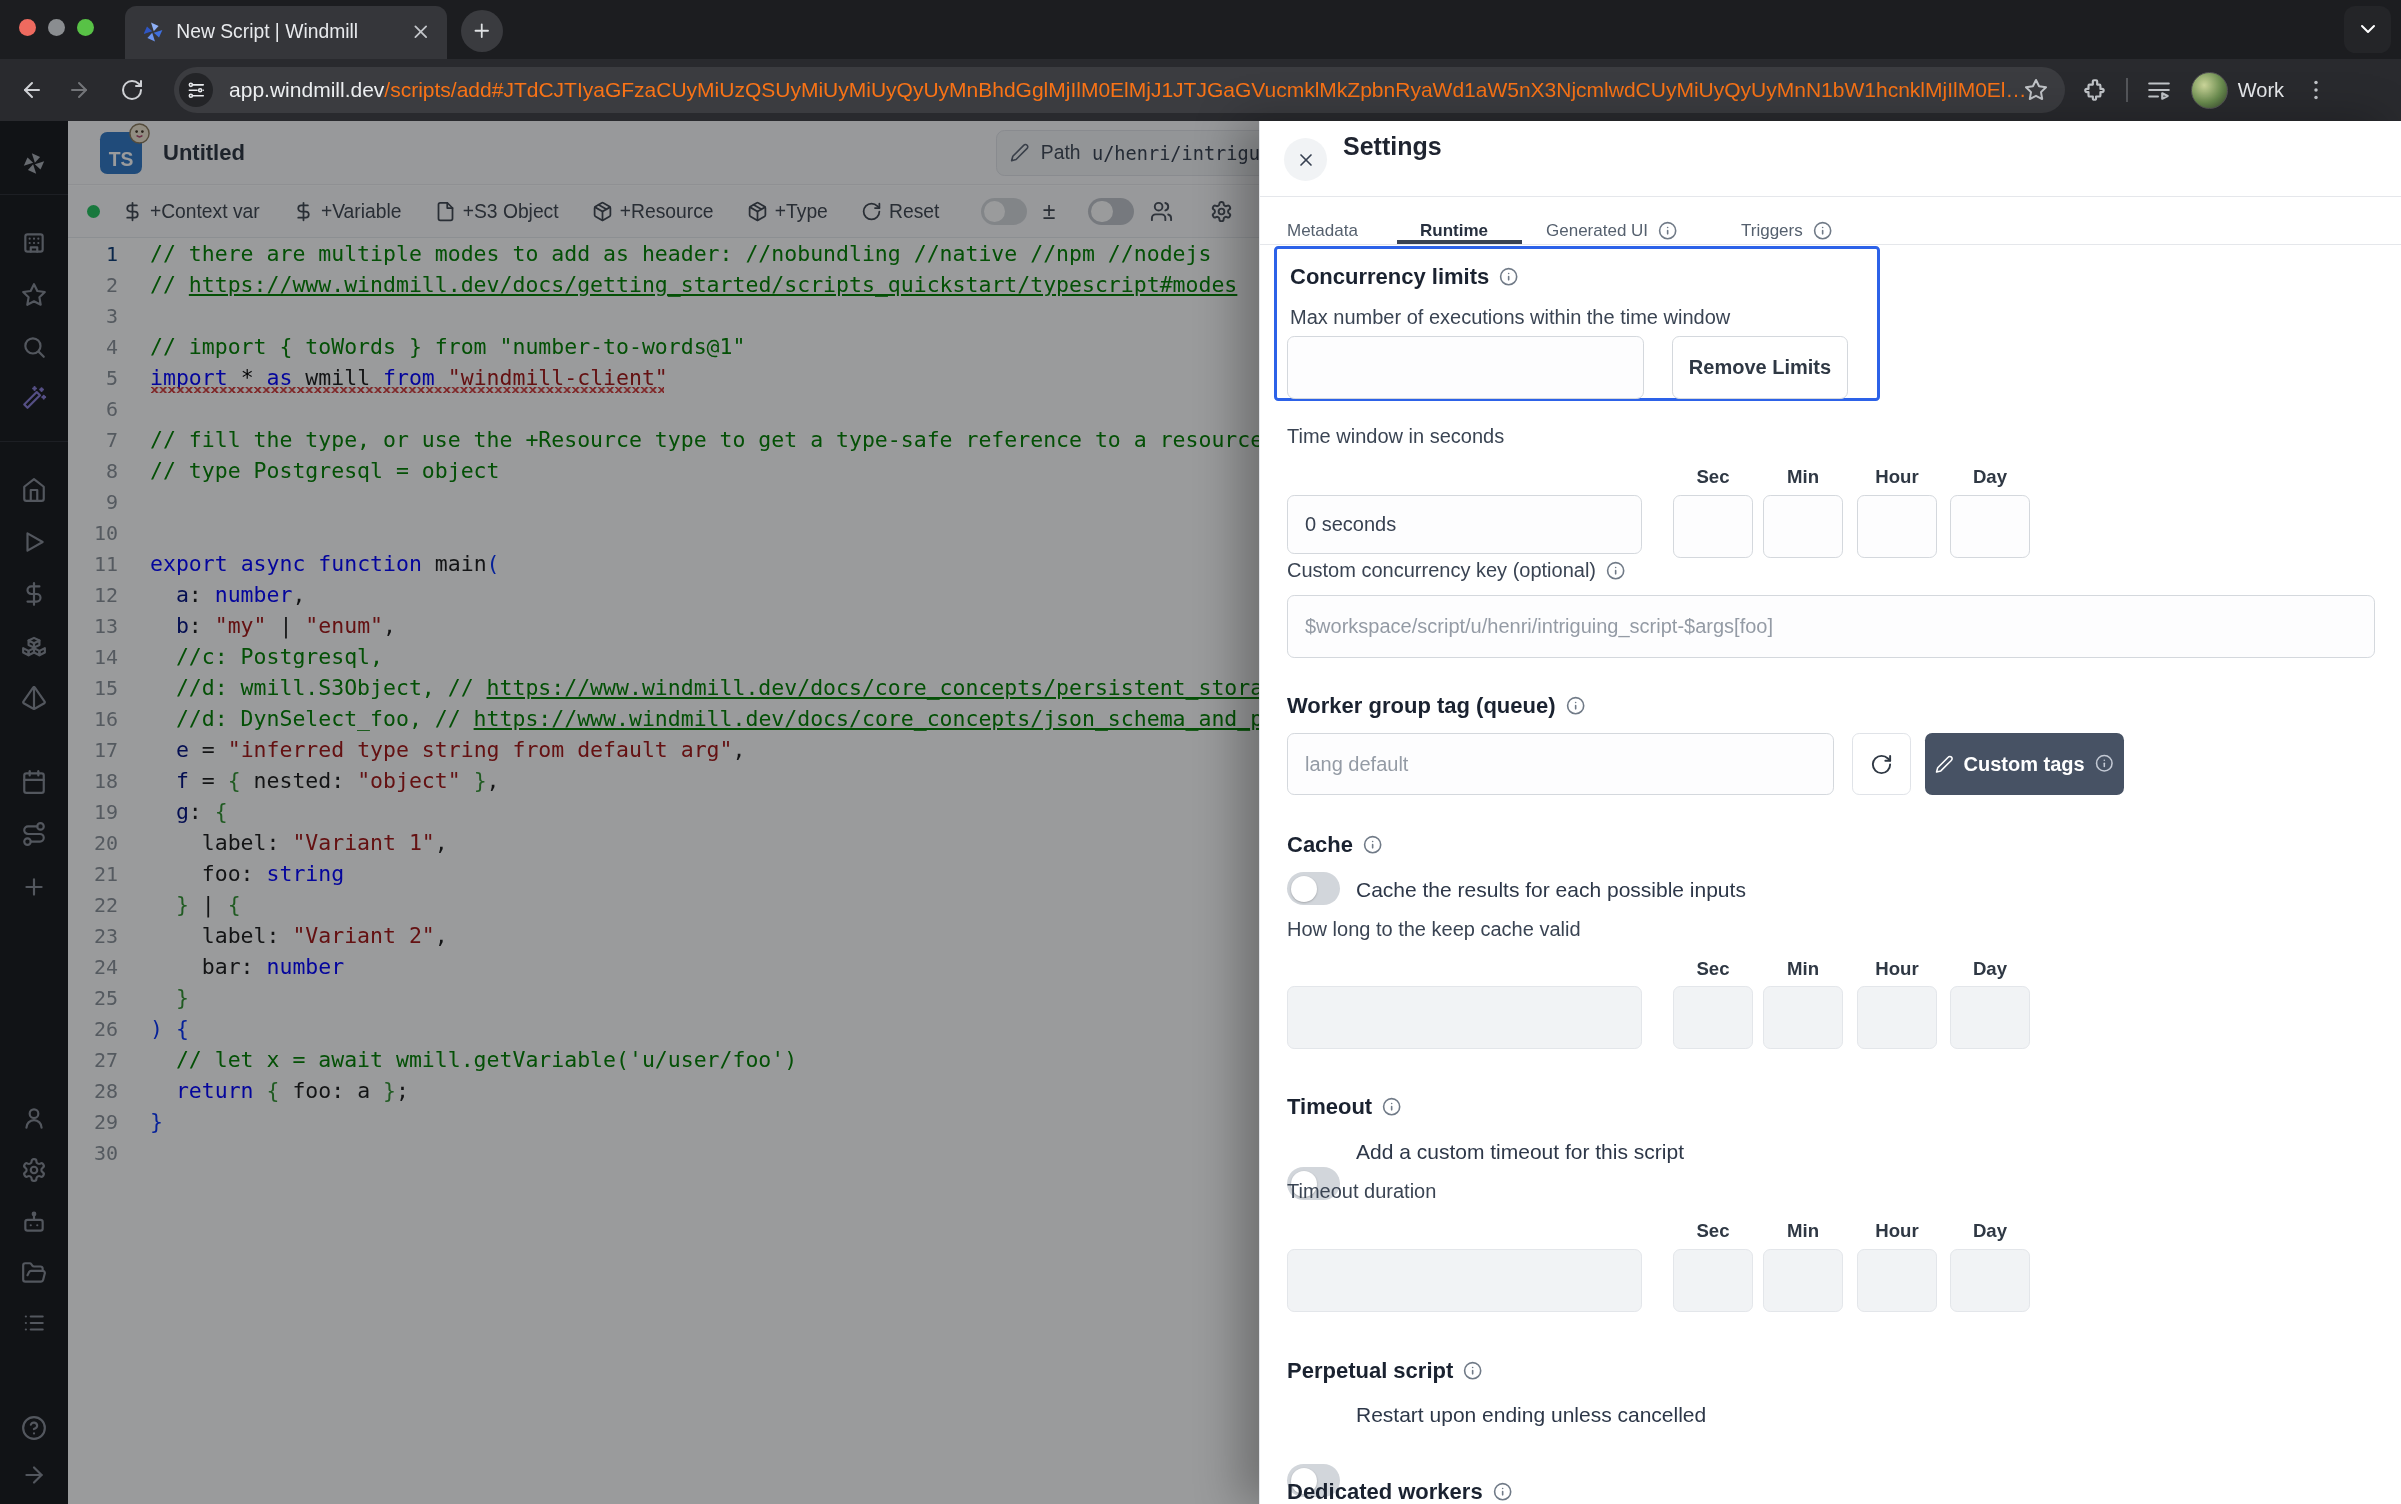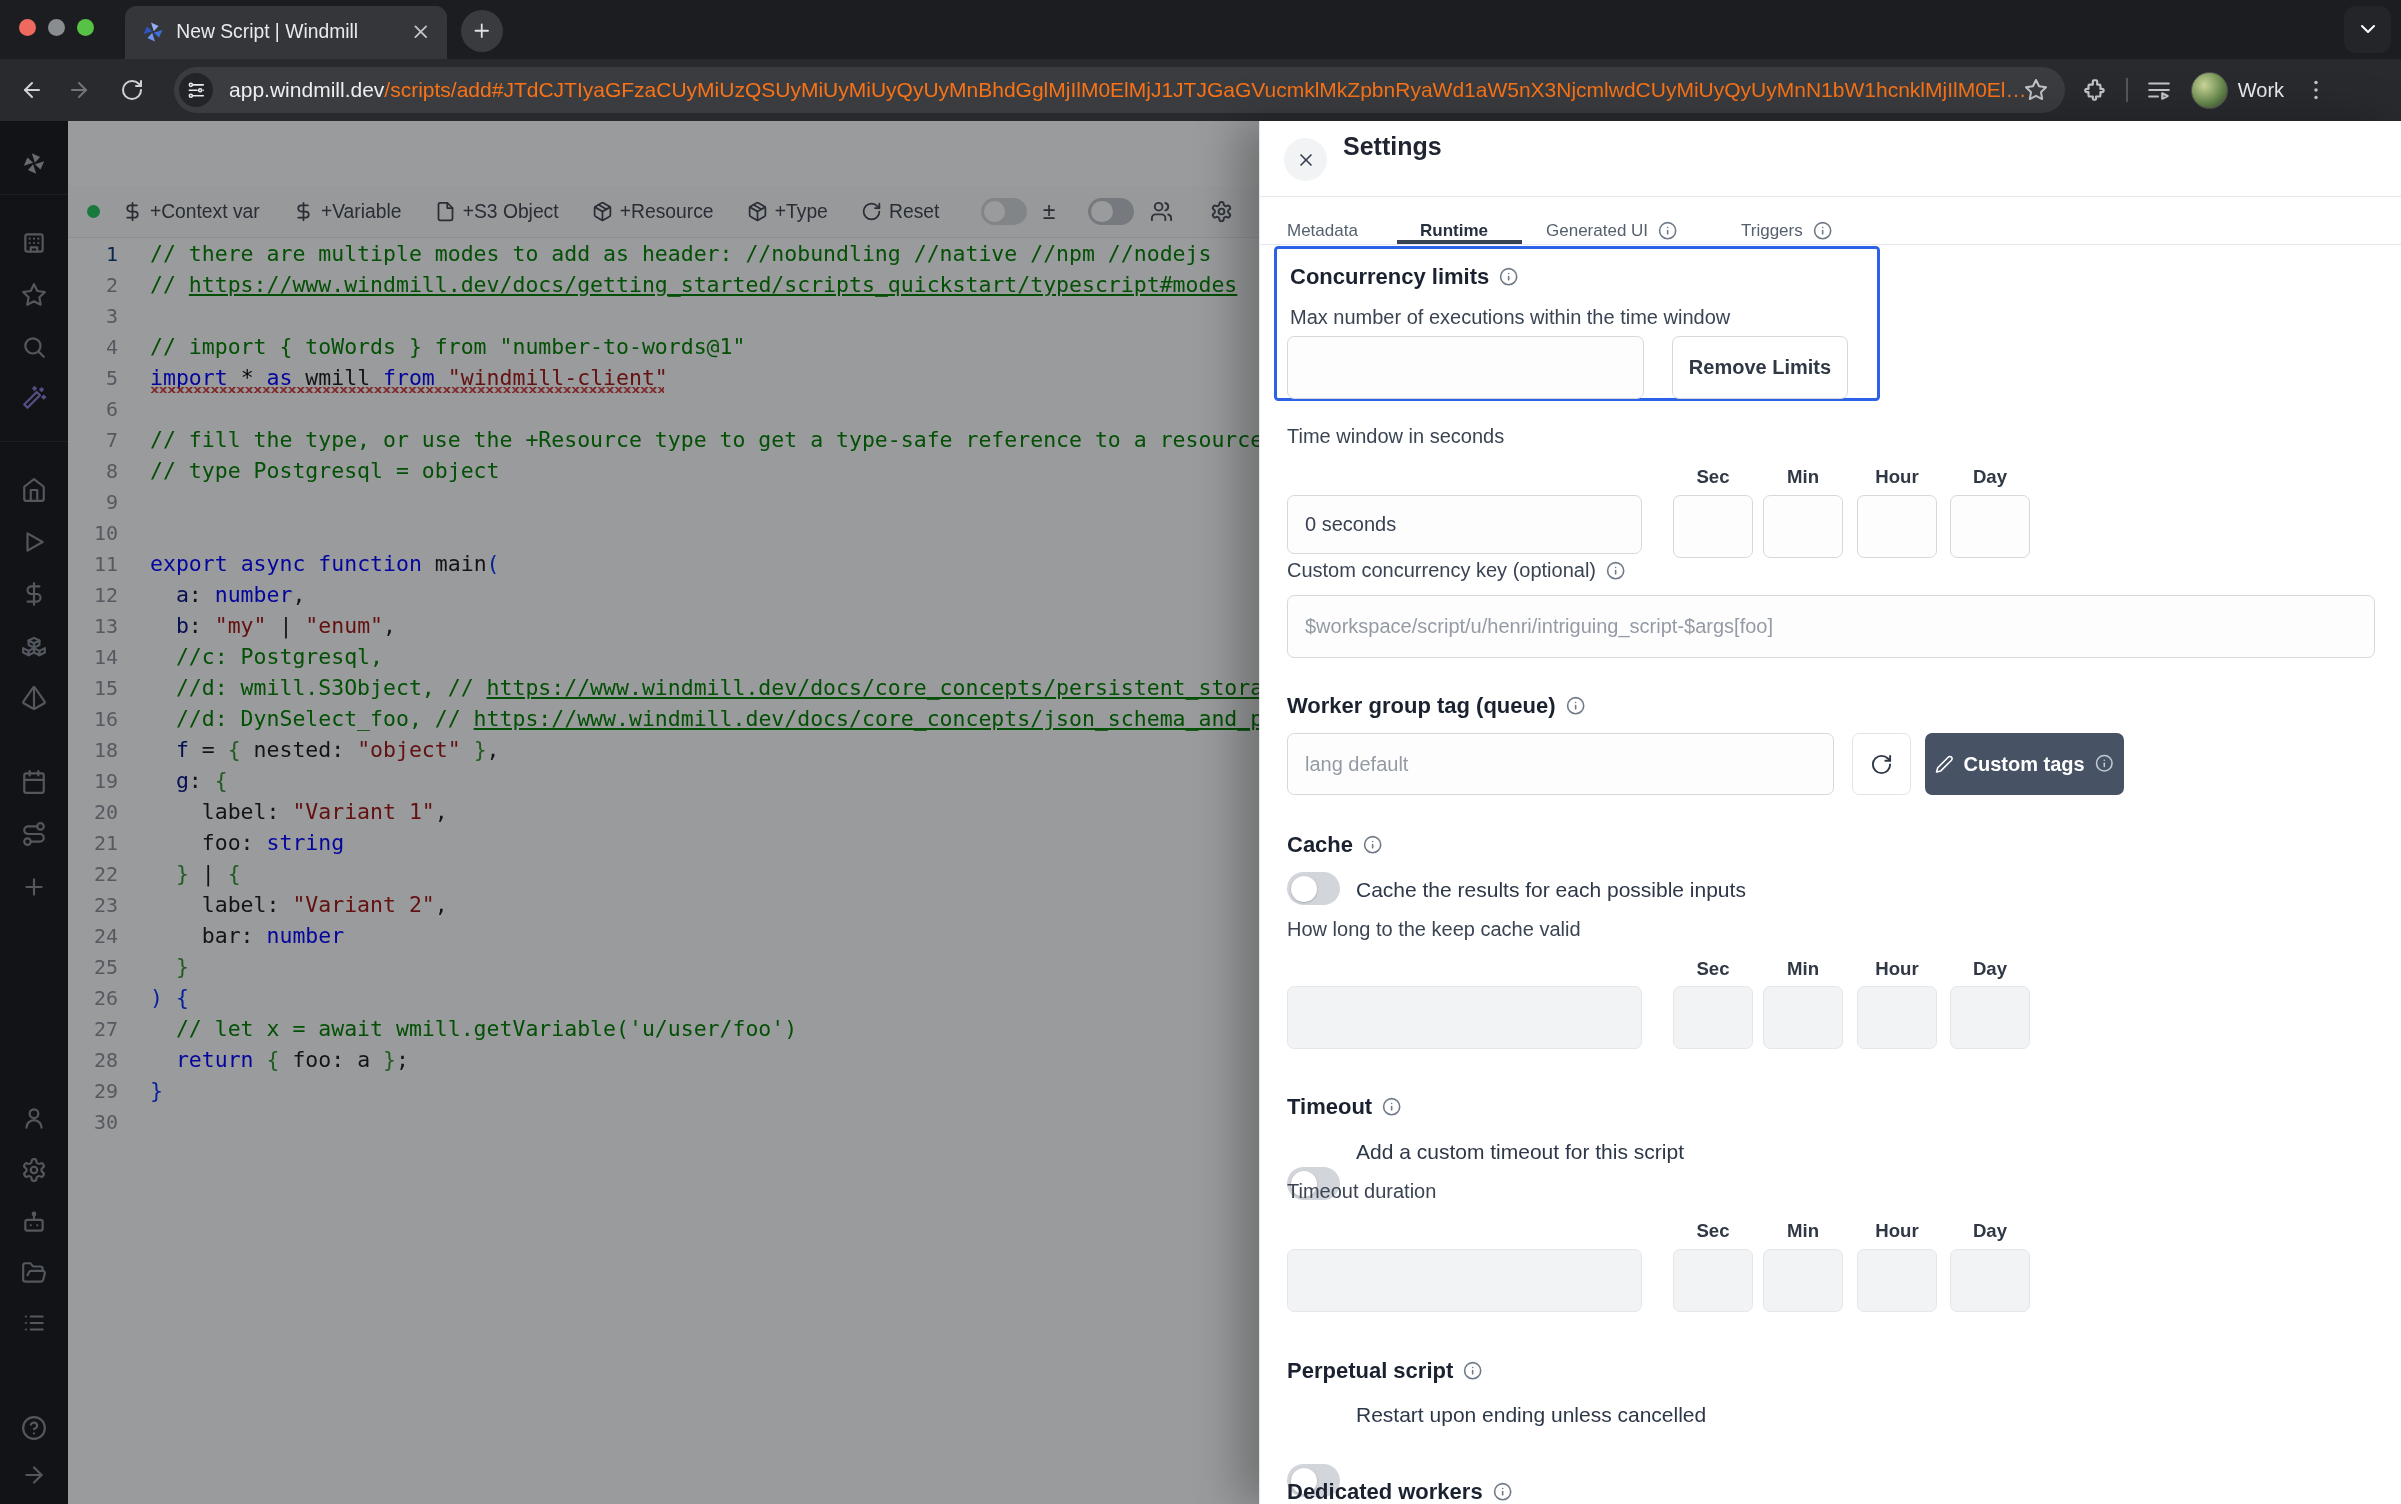--- a/index.html
+++ b/index.html
@@ -393,20 +393,37 @@
               <path d="M5 12h14"></path>
               <path d="m12 5 7 7-7 7"></path>
             </svg>
           </span>
         </div>
         <div class="sb-div" style="top: 73px;"></div>
         <div class="sb-div" style="top: 320px;"></div>
       </aside>
 
     <div class="main">
+      <div class="apphead">
+        <div class="ts-badge">TS</div>
+        <span class="face-badge"><svg viewBox="0 0 24 24" width="100%" height="100%">
+              <circle cx="12" cy="12" r="10" fill="#f2e7d3" stroke="#8a7a5c" stroke-width="1.5"></circle>
+              <circle cx="9" cy="10" r="1.4" fill="#403325"></circle>
+              <circle cx="15" cy="10" r="1.4" fill="#403325"></circle>
+              <path d="M9.5 14.5c1.5 1.2 3.5 1.2 5 0" stroke="#b0486d" stroke-width="1.6" fill="none" stroke-linecap="round"></path>
+            </svg></span>
+        <div class="doc-title">Untitled</div>
+        <div class="path-pill">
+          <span><svg viewBox="0 0 24 24" width="100%" height="100%" fill="none" stroke="currentColor" stroke-width="2" stroke-linecap="round" stroke-linejoin="round">
+                <path d="M17 3a2.85 2.85 0 1 1 4 4L7.5 20.5 2 22l1.5-5.5Z"></path>
+              </svg></span>
+          <span class="path-label">Path</span>
+          <span class="path-value">u/henri/intrigu</span>
+        </div>
+      </div>
 
       <div class="apptool">
         <span class="green-dot"></span>
         <span class="tool-btn">
             <span style="width:21px;height:21px"><svg viewBox="0 0 24 24" width="100%" height="100%" fill="none" stroke="currentColor" stroke-width="2" stroke-linecap="round" stroke-linejoin="round">
                 <path d="M12 2v20"></path>
                 <path d="M17 5H9.5a3.5 3.5 0 0 0 0 7h5a3.5 3.5 0 0 1 0 7H6"></path>
               </svg></span>
             <span>+Context var</span>
           </span>
@@ -476,20 +493,21 @@
           <div class="code-line"><div class="ln">7</div><div class="lt"><span class="tk-c">// fill the type, or use the +Resource type to get a type-safe reference to a resource</span></div></div>
           <div class="code-line"><div class="ln">8</div><div class="lt"><span class="tk-c">// type Postgresql = object</span></div></div>
           <div class="code-line"><div class="ln">9</div><div class="lt"></div></div>
           <div class="code-line"><div class="ln">10</div><div class="lt"></div></div>
           <div class="code-line"><div class="ln">11</div><div class="lt"><span class="tk-k">export</span><span class="tk-p"> </span><span class="tk-k">async</span><span class="tk-p"> </span><span class="tk-k">function</span><span class="tk-p"> main</span><span class="tk-b1">(</span></div></div>
           <div class="code-line"><div class="ln">12</div><div class="lt"><span class="tk-v">  a</span><span class="tk-p">: </span><span class="tk-k">number</span><span class="tk-p">,</span></div></div>
           <div class="code-line"><div class="ln">13</div><div class="lt"><span class="tk-v">  b</span><span class="tk-p">: </span><span class="tk-s">"my"</span><span class="tk-p"> | </span><span class="tk-s">"enum"</span><span class="tk-p">,</span></div></div>
           <div class="code-line"><div class="ln">14</div><div class="lt"><span class="tk-c">  //c: Postgresql,</span></div></div>
           <div class="code-line"><div class="ln">15</div><div class="lt"><span class="tk-c">  //d: wmill.S3Object, // </span><span class="tk-cl">https://www.windmill.dev/docs/core_concepts/persistent_storage/large_data_files</span></div></div>
           <div class="code-line"><div class="ln">16</div><div class="lt"><span class="tk-c">  //d: DynSelect_foo, // </span><span class="tk-cl">https://www.windmill.dev/docs/core_concepts/json_schema_and_parsing</span></div></div>
+          <div class="code-line"><div class="ln">17</div><div class="lt"><span class="tk-v">  e</span><span class="tk-p"> = </span><span class="tk-s">"inferred type string from default arg"</span><span class="tk-p">,</span></div></div>
           <div class="code-line"><div class="ln">18</div><div class="lt"><span class="tk-v">  f</span><span class="tk-p"> = </span><span class="tk-b2">{</span><span class="tk-p"> nested: </span><span class="tk-s">"object"</span><span class="tk-p"> </span><span class="tk-b2">}</span><span class="tk-p">,</span></div></div>
           <div class="code-line"><div class="ln">19</div><div class="lt"><span class="tk-v">  g</span><span class="tk-p">: </span><span class="tk-b2">{</span></div></div>
           <div class="code-line"><div class="ln">20</div><div class="lt"><span class="tk-p">    label: </span><span class="tk-s">"Variant 1"</span><span class="tk-p">,</span></div></div>
           <div class="code-line"><div class="ln">21</div><div class="lt"><span class="tk-p">    foo: </span><span class="tk-k">string</span></div></div>
           <div class="code-line"><div class="ln">22</div><div class="lt"><span class="tk-p">  </span><span class="tk-b2">}</span><span class="tk-p"> | </span><span class="tk-b2">{</span></div></div>
           <div class="code-line"><div class="ln">23</div><div class="lt"><span class="tk-p">    label: </span><span class="tk-s">"Variant 2"</span><span class="tk-p">,</span></div></div>
           <div class="code-line"><div class="ln">24</div><div class="lt"><span class="tk-p">    bar: </span><span class="tk-k">number</span></div></div>
           <div class="code-line"><div class="ln">25</div><div class="lt"><span class="tk-p">  </span><span class="tk-b2">}</span></div></div>
           <div class="code-line"><div class="ln">26</div><div class="lt"><span class="tk-b1">) {</span></div></div>
           <div class="code-line"><div class="ln">27</div><div class="lt"><span class="tk-c">  // let x = await wmill.getVariable('u/user/foo')</span></div></div>

